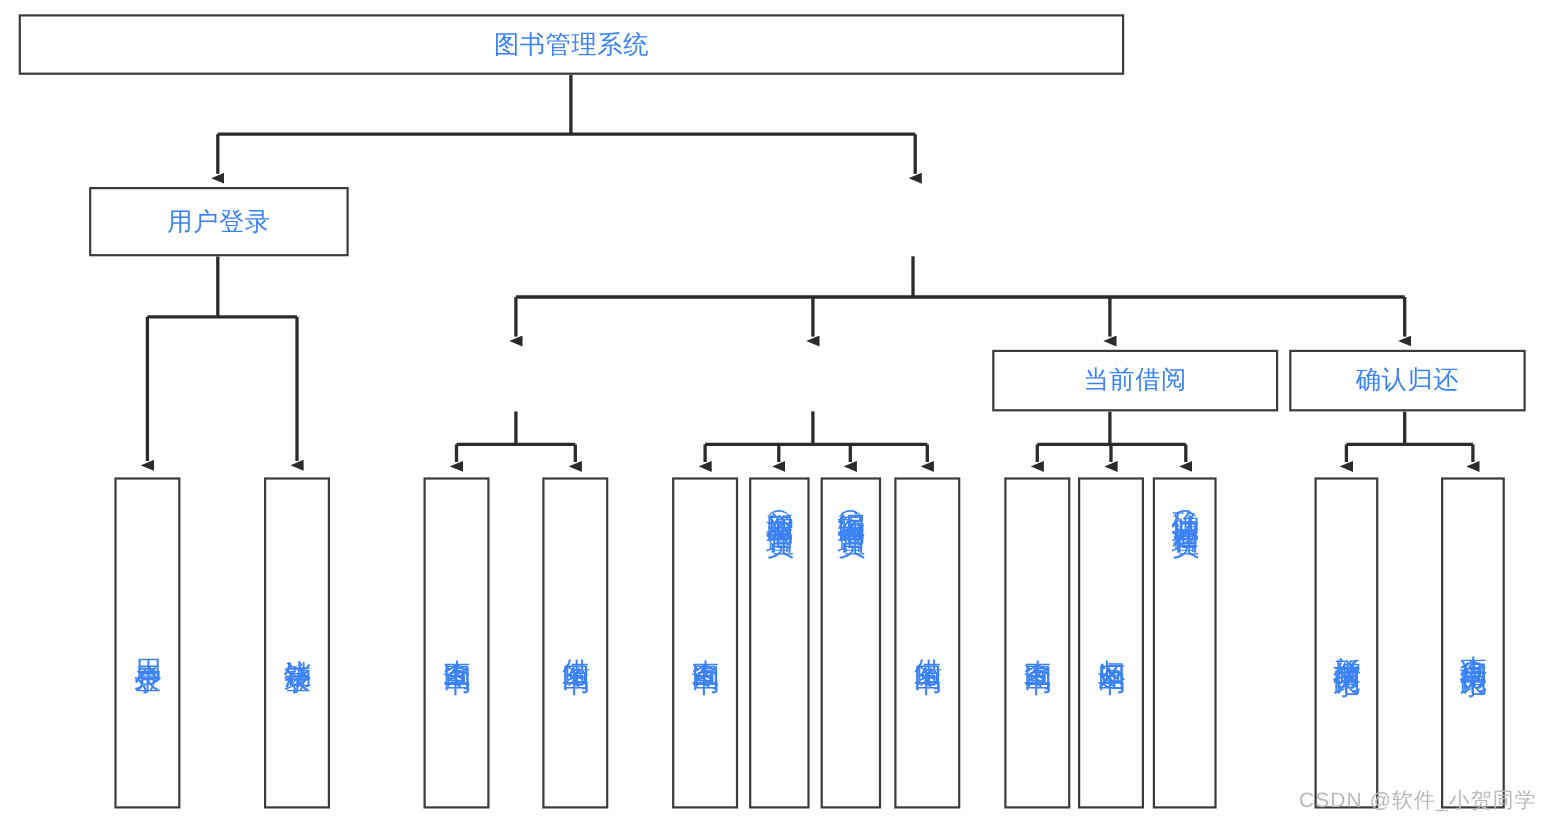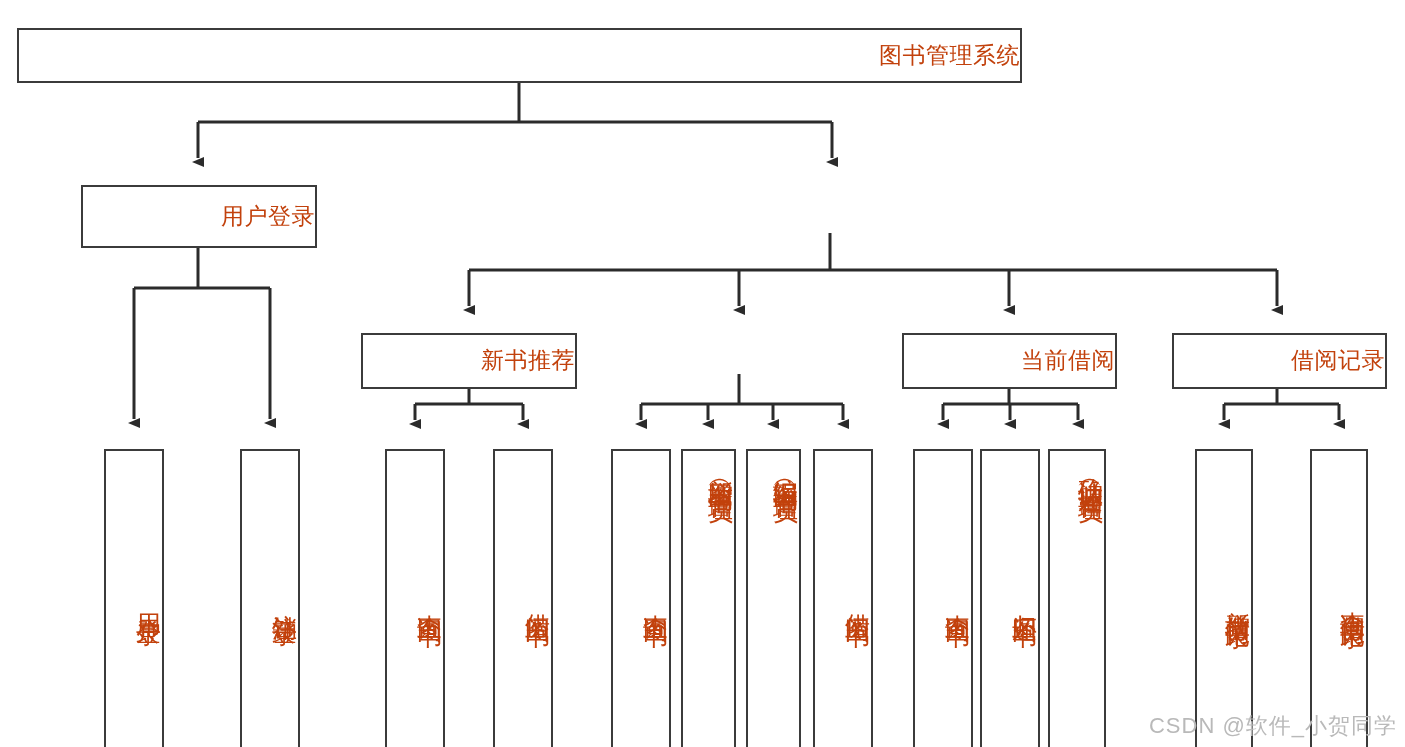--- a/index.html
+++ b/index.html
@@ -26,24 +26,23 @@
     height: 747px;
     pointer-events: none;
   }
   .node {
     position: absolute;
     box-sizing: border-box;
     background: #ffffff;
     border: 2px solid #3b3b3b;
     display: flex;
     align-items: center;
-    justify-content: flex-end;
-    color: #c2410c;
+    justify-content: center;
+    color: #3b82f6;
     z-index: 2;
-    margin-top: 15px;
   }
   .node-label {
     display: block;
     text-align: center;
     line-height: 1.18;
     white-space: pre-line;
   }
   .node.horizontal .node-label {
     font-size: 23px;
     letter-spacing: 0.5px;
@@ -65,21 +64,21 @@
     max-height: 100%;
   }
   .node.vertical.centered {
     align-items: center;
     padding-top: 0;
   }
   .watermark {
     position: absolute;
     right: 8px;
     bottom: 6px;
-    font-size: 22px;
+    font-size: 19px;
     color: #b9b9b9;
     letter-spacing: 1px;
     z-index: 5;
     white-space: nowrap;
     user-select: none;
   }
 </style>
 </head>
 <body>
 
@@ -138,31 +137,28 @@
 
   <div class="node root horizontal" style="left:17px; top:13px; width:1005px; height:55px;">
     <span class="node-label">图书管理系统</span>
   </div>
 
   <div class="node horizontal" style="left:81px; top:170px; width:236px; height:63px;">
     <span class="node-label">用户登录</span>
   </div>
 
 
-  <div class="node horizontal" style="left:361px; top:318px; width:216px; height:56px;">
-    <span class="node-label">新书推荐</span>
-  </div>
-
-
-  <div class="node horizontal" style="left:902px; top:318px; width:215px; height:56px;">
+
+
+  <div class="node horizontal" style="left:902px; top:318px; width:260px; height:56px;">
     <span class="node-label">当前借阅</span>
   </div>
 
   <div class="node horizontal" style="left:1172px; top:318px; width:215px; height:56px;">
-    <span class="node-label">借阅记录</span>
+    <span class="node-label">确认归还</span>
   </div>
 
   <div class="node vertical centered" style="left:104px; top:434px; width:60px; height:301px;">
     <span class="node-label">用户登录</span>
   </div>
 
   <div class="node vertical centered" style="left:240px; top:434px; width:60px; height:301px;">
     <span class="node-label">注销登录</span>
   </div>
 

